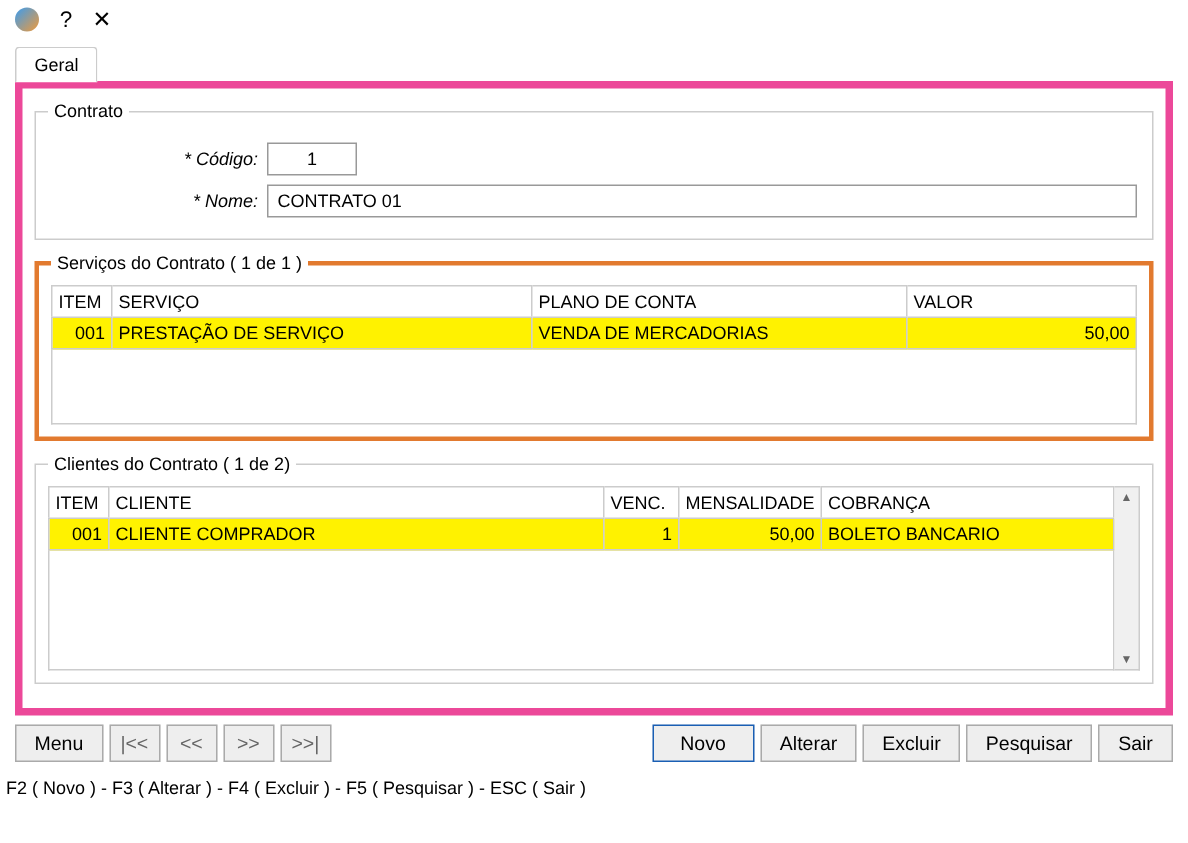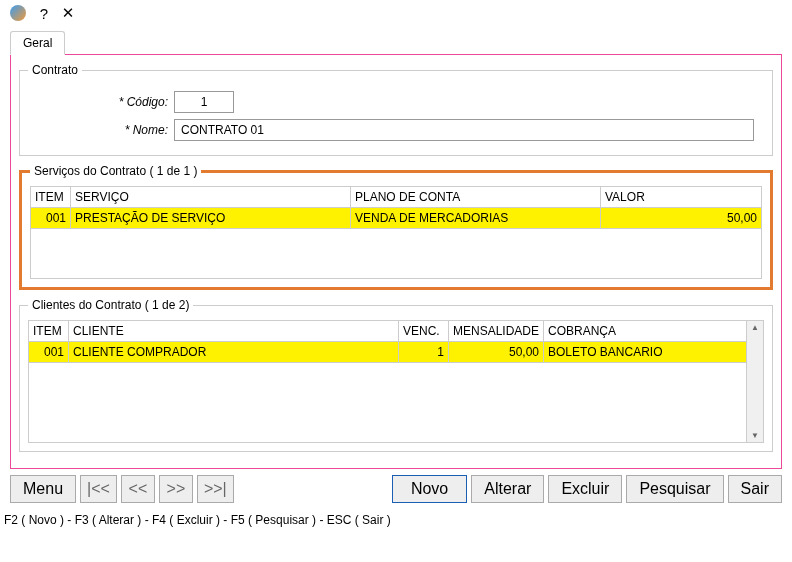--- a/index.html
+++ b/index.html
@@ -3,21 +3,21 @@
 <meta charset="utf-8">
 <style>
 * { box-sizing: border-box; margin: 0; padding: 0; }
 body { font-family: Arial, sans-serif; font-size: 12px; background: #fff; color: #000; width: 792px; height: 562px; }
 .title-bar { display: flex; align-items: center; padding: 4px 10px; }
 .title-icon { width: 16px; height: 16px; background: linear-gradient(135deg, #3a9cf0, #f09a3a); border-radius: 50%; margin-right: 6px; }
 .title-text { flex: 1; font-size: 13px; }
 .title-bar .help, .title-bar .close { width: 24px; text-align: center; font-size: 15px; cursor: pointer; }
 .tab-strip { padding: 4px 10px 0; }
 .tab { display: inline-block; padding: 4px 12px; border: 1px solid #ccc; border-bottom: 1px solid #fff; background: #fff; border-radius: 3px 3px 0 0; position: relative; top: 1px; }
-.content { border: 1px solid #ec4899; margin: 0 10px; padding: 8px; }
+.content { border: 5px solid #ec4899; margin: 0 10px; padding: 8px; }
 fieldset { border: 1px solid #ccc; margin-bottom: 8px; padding: 8px; position: relative; }
 legend { padding: 0 4px; font-size: 12px; }
 .field-row { display: flex; align-items: center; margin: 6px 0; }
 .field-label { width: 140px; text-align: right; margin-right: 6px; font-style: italic; }
 .field-input { border: 1px solid #999; background: #fff; padding: 2px 6px; height: 22px; font-size: 12px; text-align: center; }
 .field-input.name { width: 580px; text-align: left; }
 .field-input.code { width: 60px; }
 .highlight-fieldset { border: 3px solid #e27a2f; }
 .table { width: 100%; border: 1px solid #ccc; border-collapse: collapse; table-layout: fixed; }
 .table th { border-bottom: 1px solid #ccc; text-align: left; padding: 3px 4px; font-weight: normal; background: #fff; }
@@ -26,21 +26,21 @@
 .row-selected { background: #fff200; }
 .num { text-align: right; }
 .itemcol { width: 40px; }
 .services-wrap { position: relative; }
 .clients-wrap { position: relative; display: flex; }
 .clients-table { flex: 1; }
 .scrollbar { width: 17px; border: 1px solid #ccc; border-left: none; background: #f0f0f0; display: flex; flex-direction: column; align-items: center; justify-content: space-between; }
 .scrollbar .thumb-up, .scrollbar .thumb-down { font-size: 8px; color: #666; padding: 2px; }
 .table-space { height: 80px; }
 .button-bar { display: flex; align-items: center; padding: 6px 10px; gap: 4px; }
-.btn { border: 1px solid #aaa; background: #eee; padding: 4px 12px; font-size: 16px; cursor: pointer; min-width: 50px; }
+.btn { border: 1px solid #aaa; background: #eee; padding: 4px 12px; font-size: 13px; cursor: pointer; min-width: 50px; }
 .btn.nav { min-width: 34px; padding: 4px 6px; color: #666; }
 .btn.primary { border: 1px solid #1a5fb4; padding: 4px 18px; }
 .spacer { flex: 1; }
 .footer-hints { text-align: left; padding: 4px; font-size: 12px; }
 </style>
 </head>
 <body>
 
 <div class="title-bar">
   <div class="title-icon"></div>

